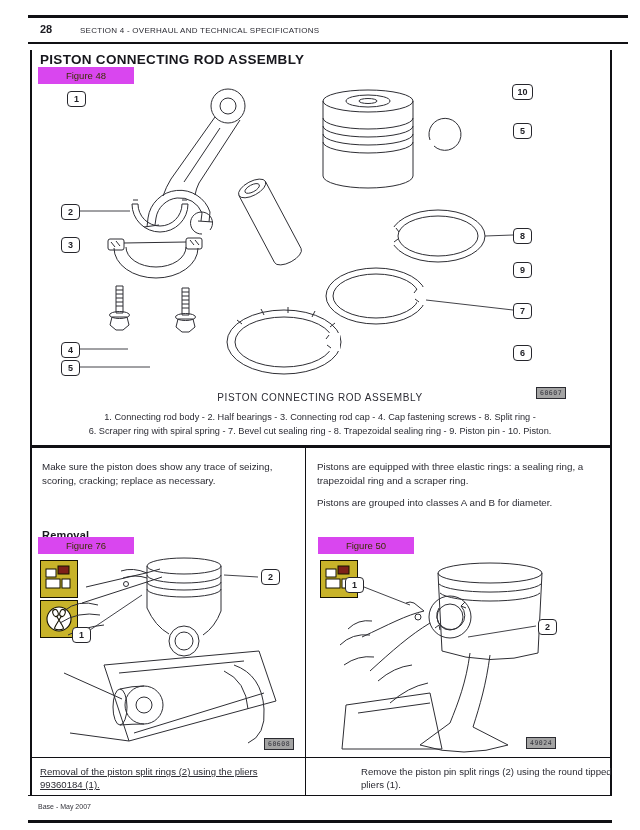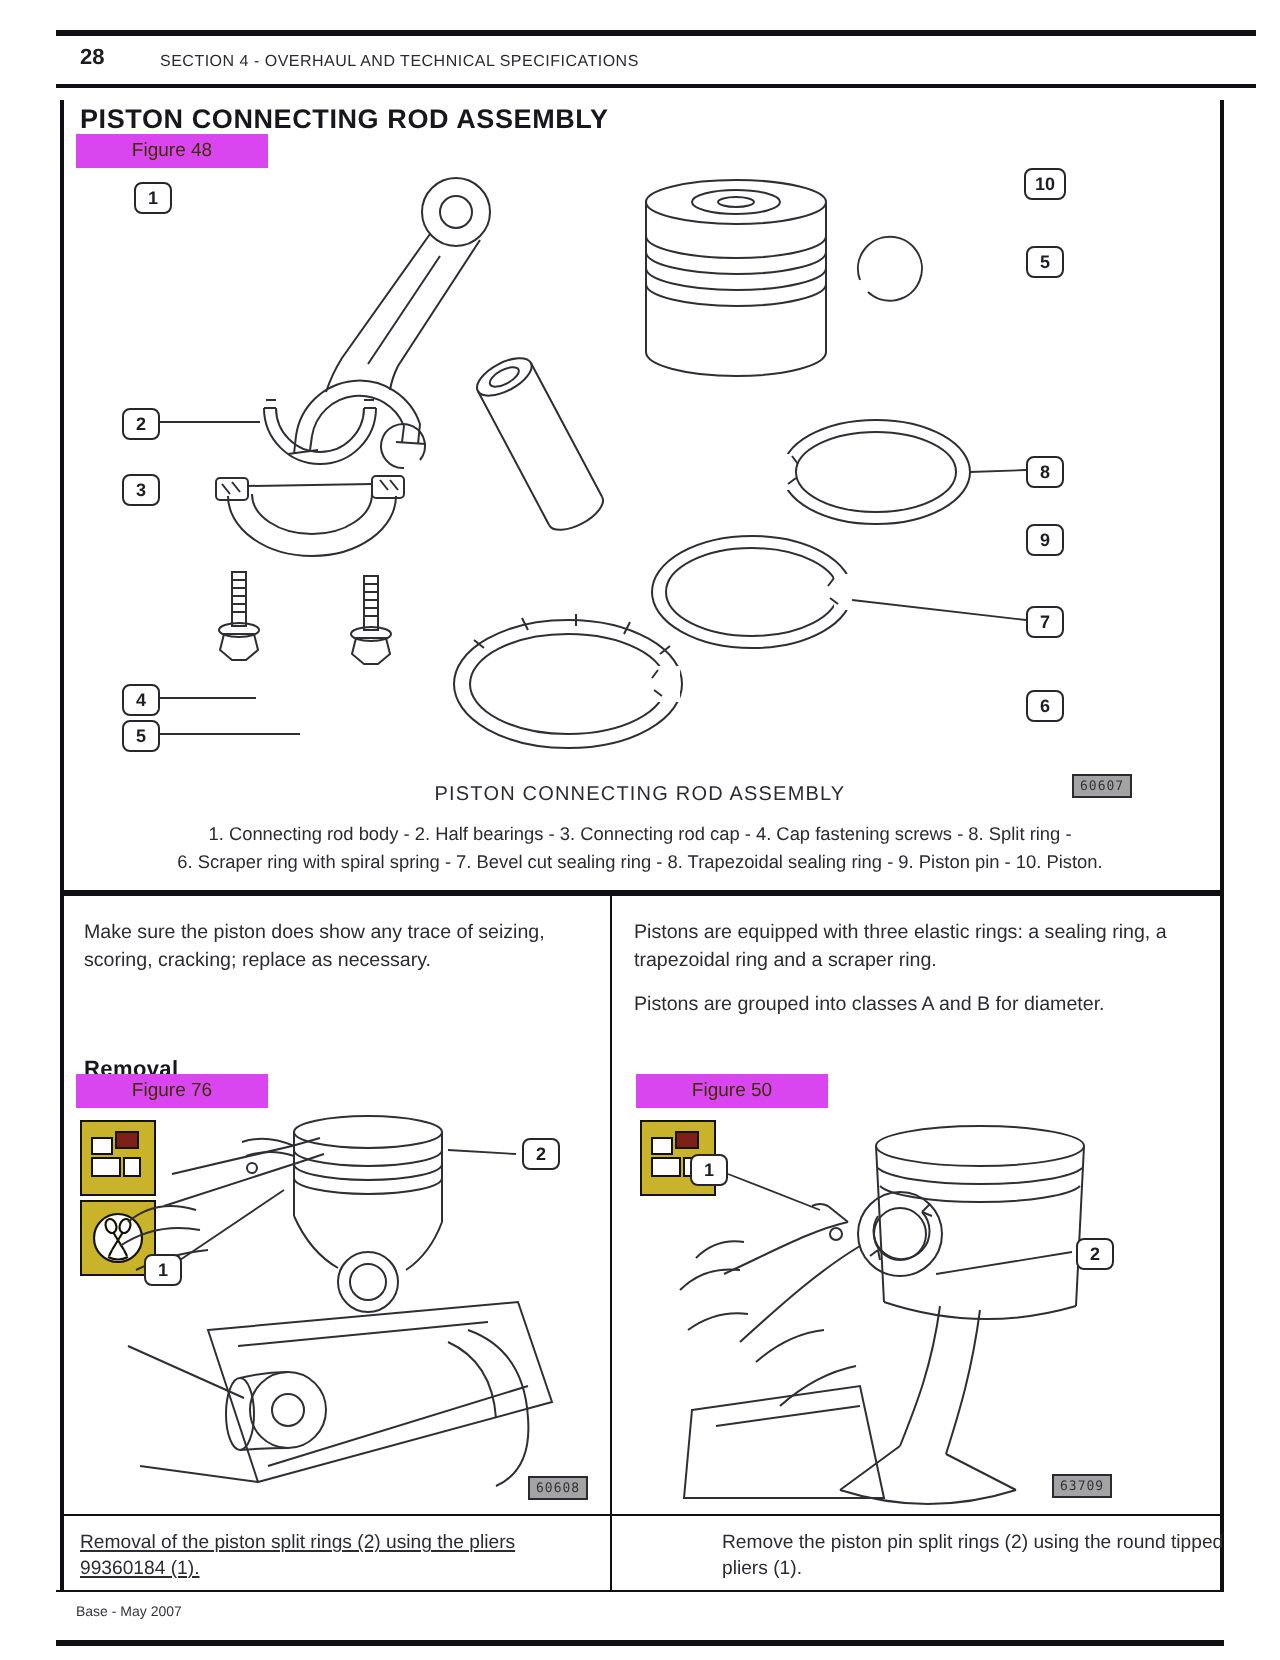--- a/index.html
+++ b/index.html
@@ -274,20 +274,20 @@
       <path d="M60 128 q16 -14 34 -16 M72 150 q18 -16 38 -20"></path>
     </g>
     <g stroke-width="0.9">
       <path d="M46 34 L92 52"></path>
       <path d="M150 84 L218 73"></path>
     </g>
   </svg>
 
   <div class="callout" style="left:345px;top:577px;">1</div>
   <div class="callout" style="left:538px;top:619px;">2</div>
-  <div class="codebox" style="left:526px;top:737px;">63709</div>
+  <div class="codebox" style="left:526px;top:737px;">49024</div>
 
   <div class="figcap" style="left:40px;top:766px;width:256px;text-decoration:underline;">Removal of the piston split rings (2) using the pliers 99360184 (1).</div>
   <div class="figcap" style="left:317px;top:766px;width:272px;margin-left:44px;">Remove the piston pin split rings (2) using the round tipped pliers (1).</div>
 
   <div class="footer-rev">Base - May 2007</div>
 
 </div>
 
 </body></html>

